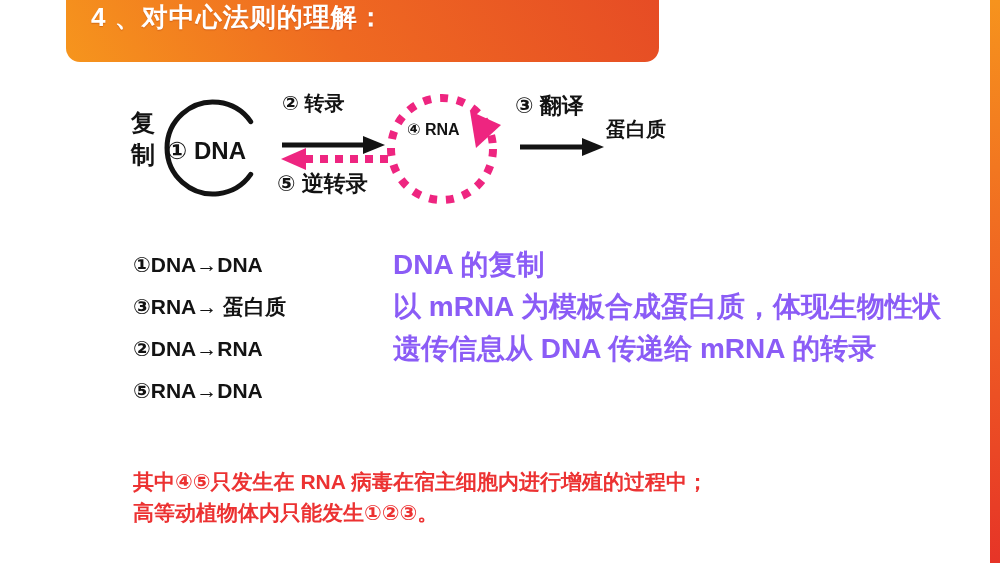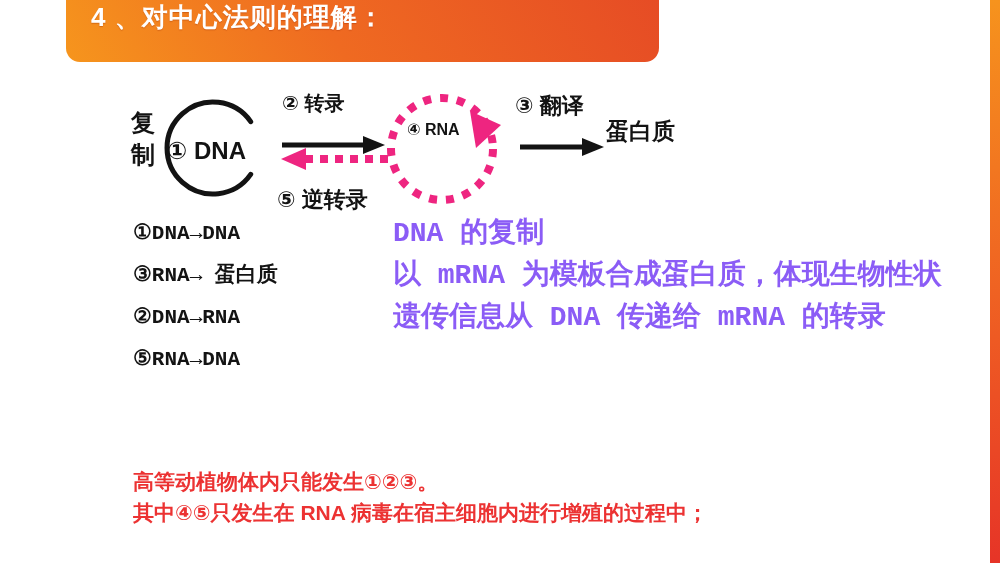--- a/index.html
+++ b/index.html
@@ -25,26 +25,26 @@
     position:absolute; left:990px; top:0; width:10px; height:563px;
     background:linear-gradient(180deg,#f6931d 0%,#ee5a23 60%,#e63427 100%);
   }
   
   .diagram { position:absolute; left:120px; top:85px; width:570px; height:130px; }
   .diagram svg { position:absolute; left:0; top:0; }
   .dlabel { position:absolute; color:#131313; white-space:nowrap; }
   .lbl-replication { left:11px; top:22px; width:1em; font-size:24px; line-height:32px; word-break:break-all; white-space:normal; }
   .lbl-dna      { left:47px;  top:52px; font-size:24px; }
   .lbl-transcription { left:162px; top:5px;  font-size:20px; }
-  .lbl-revtrans { left:157px; top:100px; font-size:22px; }
+  .lbl-revtrans { left:157px; top:84px; font-size:22px; }
   .lbl-rna      { left:279px; top:35px; font-size:16px;margin-left:8px; }
   .lbl-translation { left:395px; top:6px; font-size:22px; }
-  .lbl-protein  { left:486px; top:31px; font-size:23px; }
+  .lbl-protein  { left:486px; top:31px; font-size:20px; }
   
-  .pathways { position:absolute; left:133px; top:211px;font-family:Liberation Mono, monospace; }
+  .pathways { position:absolute; left:133px; top:244px; }
   .pathway-row { display:flex; height:42px; align-items:center; }
   .pathway-route { width:260px; font-size:21px; color:#131313; }
   .pathway-desc  { font-size:28px; color:#8b5cf6; white-space:nowrap; }
   
   .note { position:absolute; left:133px; top:466px; color:#ec3232; font-size:21px; line-height:31px; }
 </style>
 </head>
 <body>
 
 <div class="slide">
@@ -93,17 +93,17 @@
     <div class="pathway-row">
       <div class="pathway-route">②DNA→RNA</div>
       <div class="pathway-desc">遗传信息从 DNA 传递给 mRNA 的转录</div>
     </div>
     <div class="pathway-row">
       <div class="pathway-route">⑤RNA→DNA</div>
     </div>
   </div>
 
   <div class="note">
+    <div>其中④⑤只发生在 RNA 病毒在宿主细胞内进行增殖的过程中；</div>
     <div>高等动植物体内只能发生①②③。</div>
-    <div>其中④⑤只发生在 RNA 病毒在宿主细胞内进行增殖的过程中；</div>
   </div>
 
 </div>
 
 </body></html>

